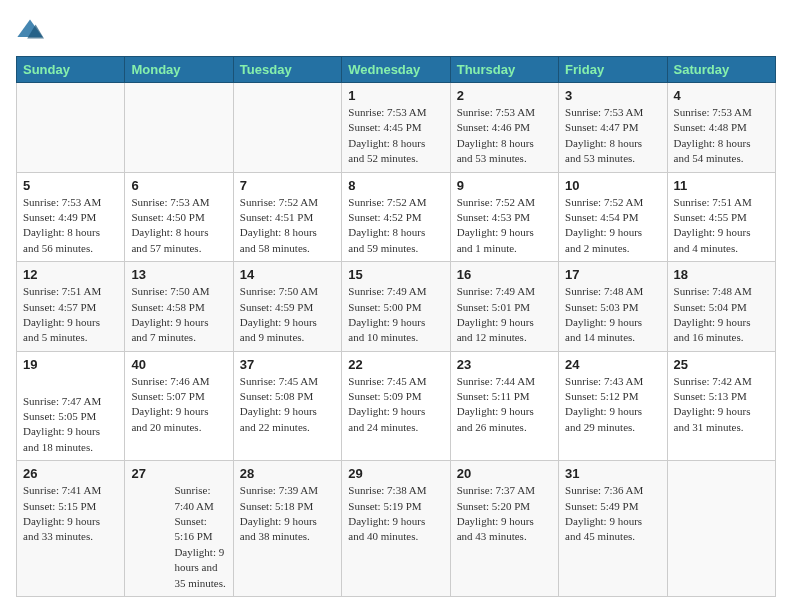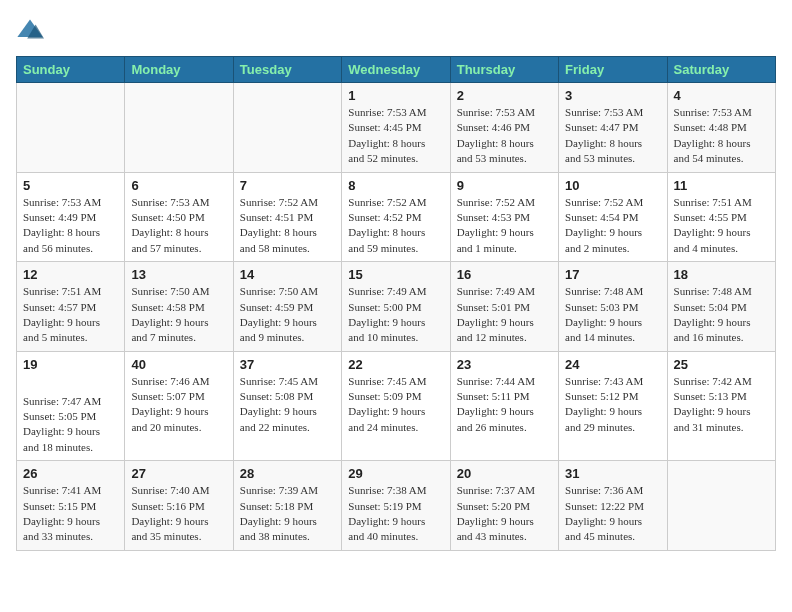--- a/index.html
+++ b/index.html
@@ -291,21 +291,21 @@
         </tr>
         <tr>
           <td>
             <div class="day-number">26</div>
             <div class="day-info" style="white-space: pre-line;">Sunrise: 7:41 AM
 Sunset: 5:15 PM
 Daylight: 9 hours and 33 minutes.</div>
           </td>
           <td>
             <div class="day-number">27</div>
-            <div class="day-info" style="white-space: pre-line;">Sunrise: 7:40 AM
+            <div class="day-info" style="white-space: pre-line; margin-left: 43px;">Sunrise: 7:40 AM
 Sunset: 5:16 PM
 Daylight: 9 hours and 35 minutes.</div>
           </td>
           <td>
             <div class="day-number">28</div>
             <div class="day-info" style="white-space: pre-line;">Sunrise: 7:39 AM
 Sunset: 5:18 PM
 Daylight: 9 hours and 38 minutes.</div>
           </td>
           <td>
@@ -316,20 +316,20 @@
           </td>
           <td>
             <div class="day-number">20</div>
             <div class="day-info" style="white-space: pre-line;">Sunrise: 7:37 AM
 Sunset: 5:20 PM
 Daylight: 9 hours and 43 minutes.</div>
           </td>
           <td>
             <div class="day-number">31</div>
             <div class="day-info" style="white-space: pre-line;">Sunrise: 7:36 AM
-Sunset: 12:22 PM
+Sunset: 5:49 PM
 Daylight: 9 hours and 45 minutes.</div>
           </td>
           <td class="empty"></td>
         </tr>
       </tbody>
   </table>
 </div>
 
 </body></html>

